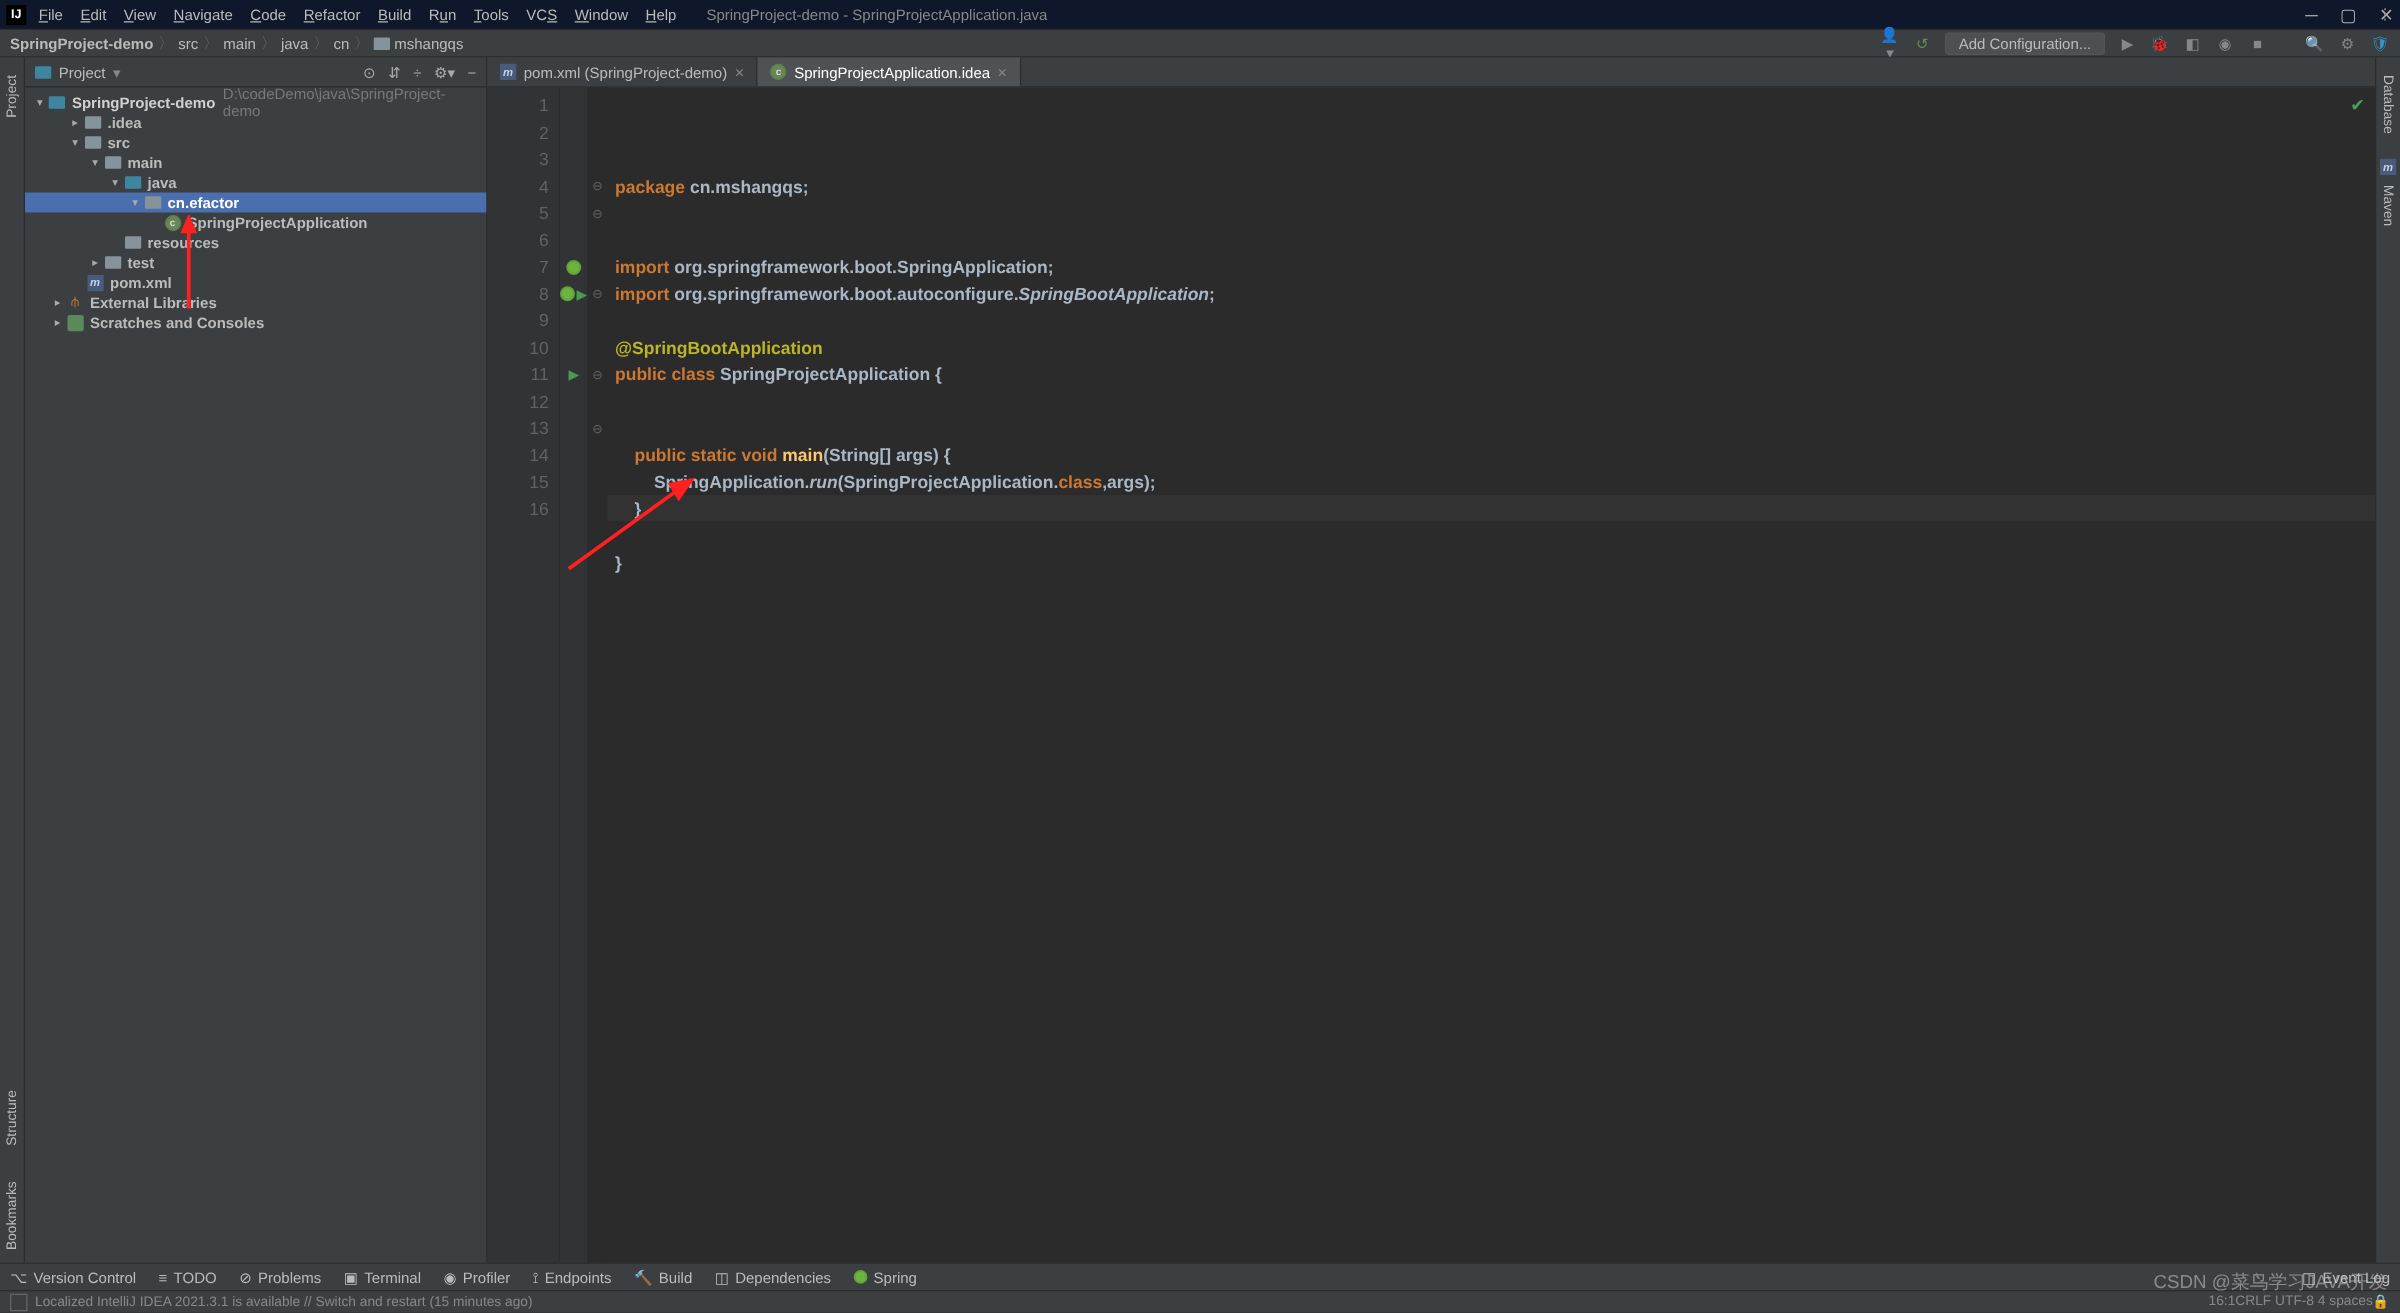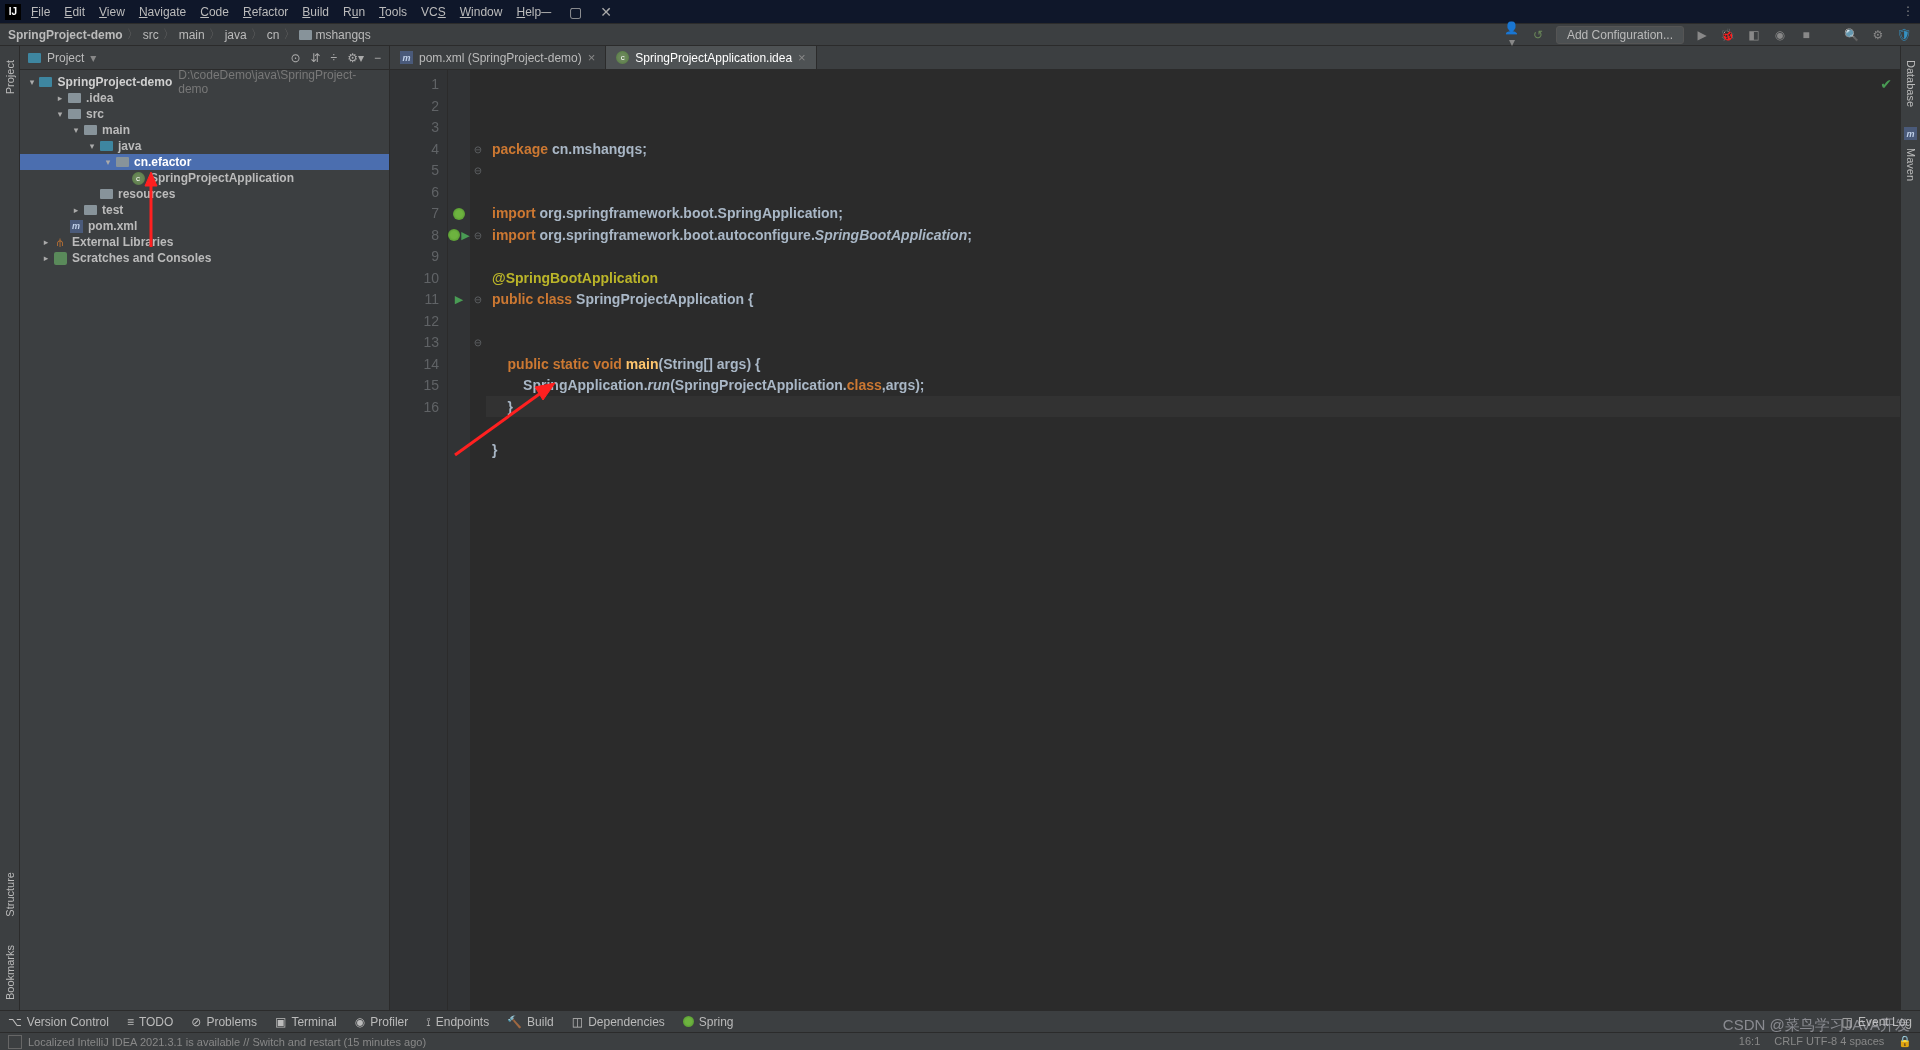--- a/index.html
+++ b/index.html
@@ -65,21 +65,21 @@
 .it { font-style:italic; color:#a9b7c6; }
 .run-tri { color:#499c54; font-size:11px; }
 .spring-i { width:12px; height:12px; background:radial-gradient(circle,#6db33f 40%,#4a8a2a); border-radius:50%; }
 .right-gutter { width:20px; background:#3c3f41; border-left:1px solid #2b2b2b; display:flex; flex-direction:column; align-items:center; padding-top:6px; }
 .right-gutter .vt { writing-mode:vertical-rl; font-size:11px; color:#bbb; margin-top:8px; }
 .bottom-tools { height:22px; background:#3c3f41; border-top:1px solid #2b2b2b; display:flex; align-items:center; padding:0 8px; gap:18px; }
 .bottom-tools .bt { display:flex; align-items:center; gap:5px; color:#bbb; }
 .bottom-tools .spacer { flex:1; }
 .statusbar { height:18px; background:#3c3f41; border-top:1px solid #2b2b2b; display:flex; align-items:center; padding:0 8px; color:#888; font-size:11px; }
 .statusbar .sq { width:14px; height:14px; border:1px solid #666; margin-right:6px; }
-.statusbar .rs { margin-left:auto; display:flex; gap:14px; }
+.statusbar .rs { margin-left:auto; display:flex; }
 .arrow-svg { position:absolute; pointer-events:none; z-index:100; }
 .arrow-red { stroke:#ff2020; fill:#ff2020; }
 .watermark { position:absolute; bottom:15px; right:10px; color:rgba(200,200,210,0.55); font-size:15px; z-index:200; }
 .chk { position:absolute; top:4px; right:8px; color:#499c54; z-index:5; }
 .eopt { position:absolute; top:4px; right:6px; color:#888; z-index:5; }
 </style>
 </head>
 <body>
 
 <div class="titlebar">
@@ -91,20 +91,21 @@
     <span><u>N</u>avigate</span>
     <span><u>C</u>ode</span>
     <span><u>R</u>efactor</span>
     <span><u>B</u>uild</span>
     <span>R<u>u</u>n</span>
     <span><u>T</u>ools</span>
     <span>VC<u>S</u></span>
     <span><u>W</u>indow</span>
     <span><u>H</u>elp</span>
   </div>
+  <div class="title">SpringProject-demo - SpringProjectApplication.java</div>
   <div class="winbtns">
     <span>─</span>
     <span>▢</span>
     <span>✕</span>
   </div>
 </div>
 
 <div class="navbar">
   <div class="crumbs">
     <span style="font-weight:bold;">SpringProject-demo</span>

